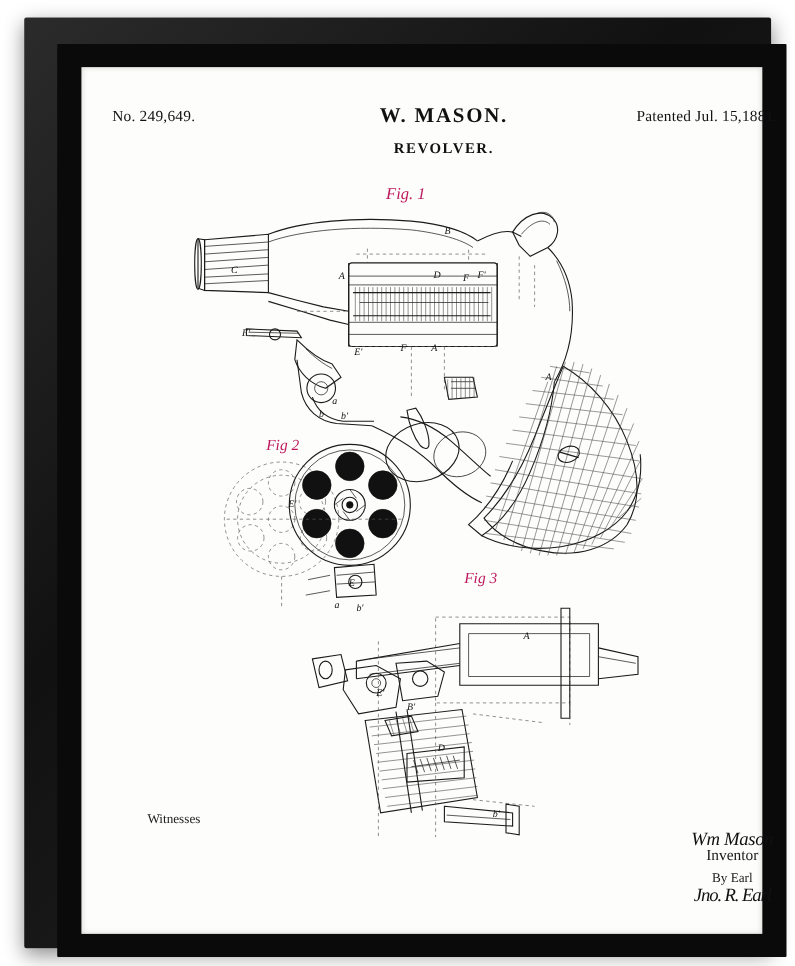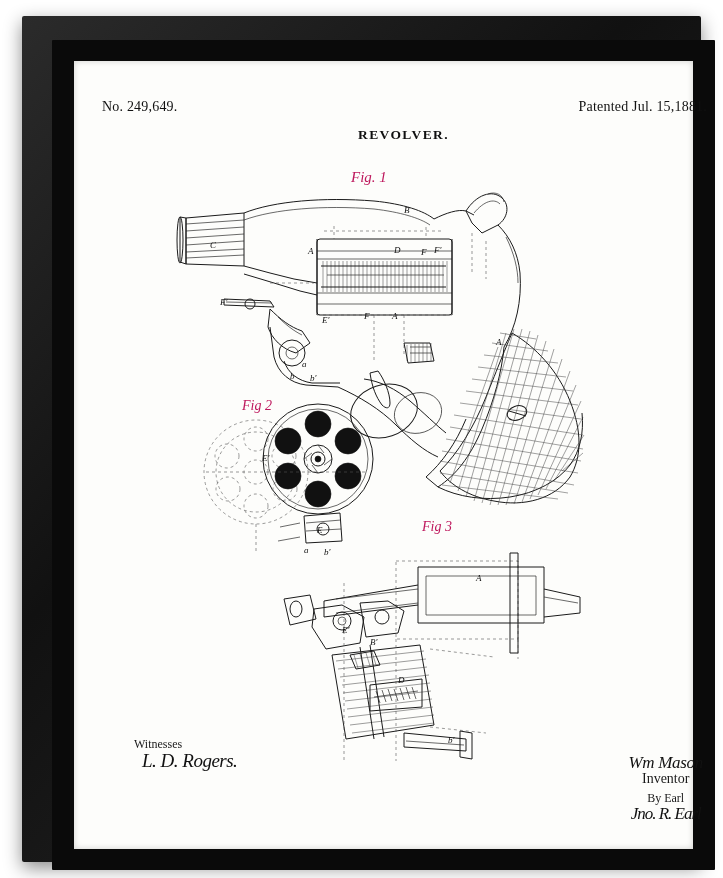--- a/index.html
+++ b/index.html
@@ -138,20 +138,21 @@
 </head>
 <body>
 
 <div class="frame-outer">
   <div class="frame-bevel"></div>
   <div class="mat">
     <div class="sheet">
 
       <div class="hdr">
         <div class="num">No. 249,649.</div>
+        <div class="name">W. MASON.</div>
         <div class="date">Patented Jul. 15,1881.</div>
       </div>
       <div class="subtitle">REVOLVER.</div>
 
       <div class="figlabel" style="left:277px; top:108px; font-size:15px;">Fig. 1</div>
 
       <svg width="619" height="788" style="position:absolute; left:0; top:0;">
         <g>
 
           <path class="dr" d="M112 157 L170 152 L170 205 L112 203 Z"></path>
@@ -342,21 +343,20 @@
           <text class="lbl" x="324" y="622">D</text>
           <text class="lbl" x="374" y="682">b'</text>
         </g>
       </svg>
 
       <div class="figlabel" style="left:168px; top:337px;">Fig 2</div>
       <div class="figlabel" style="left:348px; top:458px;">Fig 3</div>
 
       <div class="sig-block witness">
         <div class="sig-cap">Witnesses</div>
-        <div class="sig-script w2">L. D. Rogers.</div>
       </div>
 
       <div class="sig-block inventor">
         <div class="sig-script i1">Wm Mason</div>
         <div class="sig-cap i2">Inventor</div>
         <div class="sig-cap i3">By Earl</div>
         <div class="sig-script i4">Jno. R. Earl</div>
       </div>
 
     </div>

